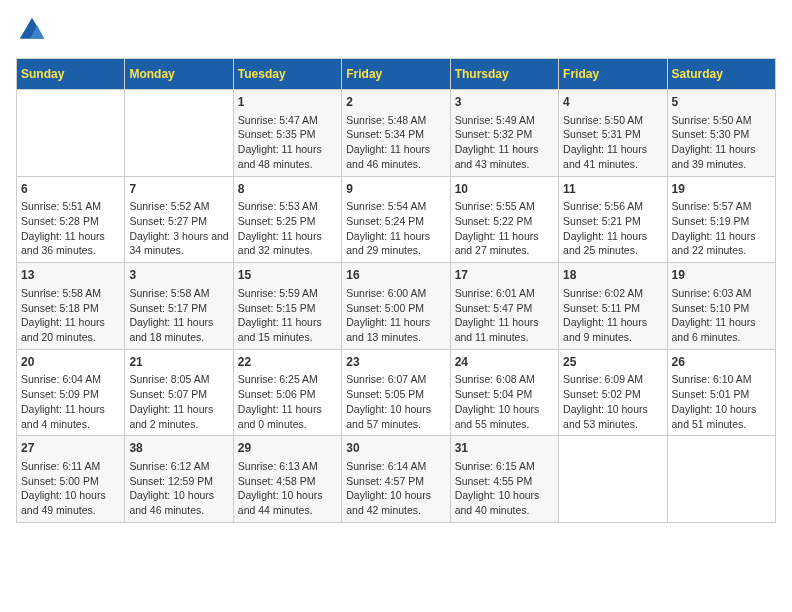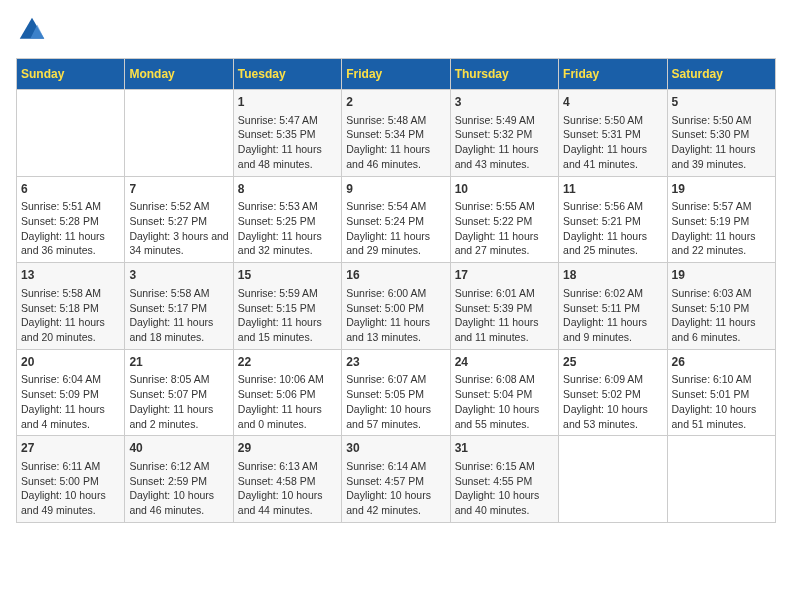--- a/index.html
+++ b/index.html
@@ -218,21 +218,21 @@
         </td>
         <td>
           <span class="day-num">16</span>
           <div>Sunrise: 6:00 AM</div>
           <div>Sunset: 5:00 PM</div>
           <div>Daylight: 11 hours and 13 minutes.</div>
         </td>
         <td>
           <span class="day-num">17</span>
           <div>Sunrise: 6:01 AM</div>
-          <div>Sunset: 5:39 PM</div>
+          <div>Sunset: 5:47 PM</div>
           <div>Daylight: 11 hours and 11 minutes.</div>
         </td>
         <td>
           <span class="day-num">18</span>
           <div>Sunrise: 6:02 AM</div>
           <div>Sunset: 5:11 PM</div>
           <div>Daylight: 11 hours and 9 minutes.</div>
         </td>
         <td>
           <span class="day-num">19</span>
@@ -249,21 +249,21 @@
           <div>Daylight: 11 hours and 4 minutes.</div>
         </td>
         <td>
           <span class="day-num">21</span>
           <div>Sunrise: 8:05 AM</div>
           <div>Sunset: 5:07 PM</div>
           <div>Daylight: 11 hours and 2 minutes.</div>
         </td>
         <td>
           <span class="day-num">22</span>
-          <div>Sunrise: 10:06 AM</div>
+          <div>Sunrise: 6:25 AM</div>
           <div>Sunset: 5:06 PM</div>
           <div>Daylight: 11 hours and 0 minutes.</div>
         </td>
         <td>
           <span class="day-num">23</span>
           <div>Sunrise: 6:07 AM</div>
           <div>Sunset: 5:05 PM</div>
           <div>Daylight: 10 hours and 57 minutes.</div>
         </td>
         <td>
@@ -286,23 +286,23 @@
         </td>
       </tr>
       <tr>
         <td>
           <span class="day-num">27</span>
           <div>Sunrise: 6:11 AM</div>
           <div>Sunset: 5:00 PM</div>
           <div>Daylight: 10 hours and 49 minutes.</div>
         </td>
         <td>
-          <span class="day-num">40</span>
+          <span class="day-num">38</span>
           <div>Sunrise: 6:12 AM</div>
-          <div>Sunset: 2:59 PM</div>
+          <div>Sunset: 12:59 PM</div>
           <div>Daylight: 10 hours and 46 minutes.</div>
         </td>
         <td>
           <span class="day-num">29</span>
           <div>Sunrise: 6:13 AM</div>
           <div>Sunset: 4:58 PM</div>
           <div>Daylight: 10 hours and 44 minutes.</div>
         </td>
         <td>
           <span class="day-num">30</span>

